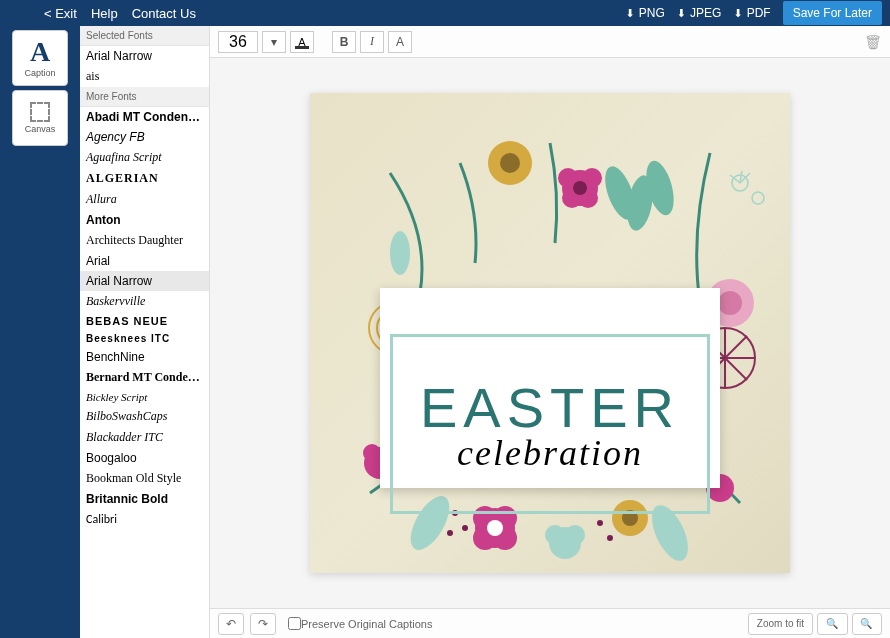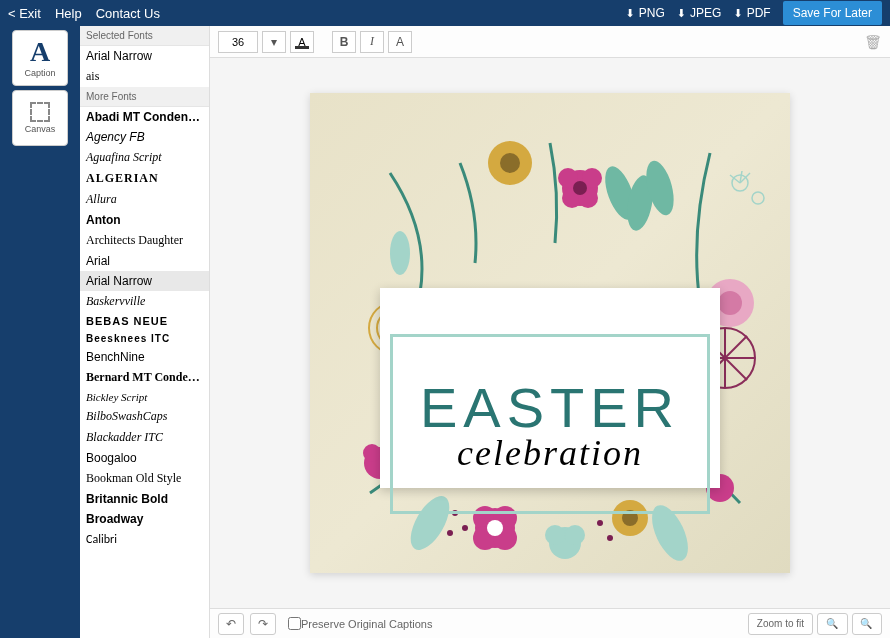--- a/index.html
+++ b/index.html
@@ -1,38 +1,38 @@
 <!DOCTYPE html>
 <html><head>
 <meta charset="utf-8">
 <style>
 * { box-sizing: border-box; margin: 0; padding: 0; }
 body { font-family: Arial, sans-serif; font-size: 12px; background: #163e6c; overflow: hidden; }
-.topbar { height: 26px; background: #163e6c; color: #fff; display: flex; align-items: center; padding: 0 8px; }
+.topbar { height: 26px; background: #163e6c; color: #fff; display: flex; align-items: center; padding: 0 8px; margin-left: 36px; }
 .topbar-left { display: flex; gap: 14px; align-items: center; }
 .topbar-left a { color: #fff; text-decoration: none; font-size: 13px; cursor: pointer; }
 .topbar-right { margin-left: auto; display: flex; align-items: center; gap: 12px; }
 .dl-btn { color: #fff; display: flex; align-items: center; gap: 4px; cursor: pointer; font-size: 12px; }
 .dl-icon { font-size: 11px; }
 .save-btn { background: #2c8ed6; color: #fff; padding: 5px 10px; border: none; cursor: pointer; font-size: 12px; border-radius: 2px; }
 .main { display: flex; height: calc(638px - 26px); }
 .leftcol { width: 80px; background: #163e6c; padding: 4px; display: flex; flex-direction: column; gap: 4px; }
 .tool { width: 56px; height: 56px; background: #fff; border-radius: 4px; display: flex; flex-direction: column; align-items: center; justify-content: center; cursor: pointer; border: 1px solid #ccc; margin: 0 auto; }
 .tool.active { background: #fff; }
 .tool-label { font-size: 9px; color: #555; margin-top: 2px; }
 .caption-icon { font-family: Georgia, serif; font-size: 28px; font-weight: bold; color: #163e6c; line-height: 1; }
 .canvas-icon { width: 20px; height: 20px; border: 2px dashed #888; position: relative; }
 .fontpanel { width: 130px; background: #fff; border-right: 1px solid #ddd; display: flex; flex-direction: column; overflow: hidden; }
 .section-h { background: #f0f0f0; color: #666; font-size: 10px; padding: 4px 6px; border-bottom: 1px solid #e5e5e5; }
 .font-item { padding: 3px 6px; font-size: 12px; cursor: pointer; white-space: nowrap; overflow: hidden; text-overflow: ellipsis; }
 .font-item:hover, .font-item.sel { background: #e8e8e8; }
 .font-scroll { overflow-y: auto; flex: 1; }
 .editor { flex: 1; background: #fff; display: flex; flex-direction: column; }
 .toolbar { height: 32px; border-bottom: 1px solid #ddd; display: flex; align-items: center; padding: 0 8px; gap: 4px; background: #fdfdfd; }
-.fs-input { width: 40px; height: 22px; border: 1px solid #ccc; text-align: center; font-size: 11px; }
+.fs-input { width: 40px; height: 22px; border: 1px solid #ccc; text-align: center; font-size: 16px; }
 .tb-btn { width: 24px; height: 22px; border: 1px solid #ccc; background: #fff; display: flex; align-items: center; justify-content: center; cursor: pointer; font-size: 12px; color: #555; }
 .tb-btn.bold { font-weight: bold; }
 .tb-btn.italic { font-style: italic; font-family: Georgia, serif; }
 .color-btn { width: 24px; height: 22px; border: 1px solid #ccc; background: #fff; cursor: pointer; position: relative; display:flex; align-items:center; justify-content:center; }
 .color-swatch { width: 14px; height: 3px; background: #333; position: absolute; bottom: 3px; }
 .trash { margin-left: auto; color: #aaa; cursor: pointer; font-size: 14px; }
 .canvas-area { flex: 1; background: #f5f5f5; display: flex; align-items: center; justify-content: center; overflow: hidden; position: relative; }
 .design { width: 480px; height: 480px; background: linear-gradient(135deg, #e8e2c8 0%, #ede8d2 50%, #e0dbc0 100%); position: relative; box-shadow: 0 2px 8px rgba(0,0,0,0.15); overflow: hidden; }
 .flowers { position: absolute; inset: 0; }
 .textbox { position: absolute; left: 70px; top: 195px; width: 340px; height: 200px; background: #fff; border: 10px solid #fff; box-shadow: 0 3px 10px rgba(0,0,0,0.2); }
@@ -104,21 +104,20 @@
         <div class="font-item" style="font-family:Impact,Arial;font-weight:bold;letter-spacing:1px;font-size:11px">BEBAS NEUE</div>
         <div class="font-item" style="font-family:Impact,Arial;font-weight:bold;font-size:10px;letter-spacing:1px">Beesknees ITC</div>
         <div class="font-item" style="font-family:'Arial Narrow',Arial">BenchNine</div>
         <div class="font-item" style="font-family:Georgia,serif;font-weight:bold">Bernard MT Condensed</div>
         <div class="font-item" style="font-family:'Brush Script MT',cursive;font-style:italic;font-size:11px">Bickley Script</div>
         <div class="font-item" style="font-family:'Brush Script MT',cursive;font-style:italic">BilboSwashCaps</div>
         <div class="font-item" style="font-family:'Brush Script MT',cursive;font-style:italic">Blackadder ITC</div>
         <div class="font-item" style="font-family:Arial">Boogaloo</div>
         <div class="font-item" style="font-family:Georgia,serif">Bookman Old Style</div>
         <div class="font-item" style="font-family:Arial;font-weight:bold">Britannic Bold</div>
-        <div class="font-item" style="font-family:Impact,Arial;font-weight:bold">Broadway</div>
         <div class="font-item" style="font-family:Calibri,Arial">Calibri</div>
       </div>
   </div>
 
   <div class="editor">
     <div class="toolbar">
       <input class="fs-input" value="36" style="">
       <div class="tb-btn">▾</div>
       <div class="color-btn">
           <span style="font-size:11px;">A</span>

